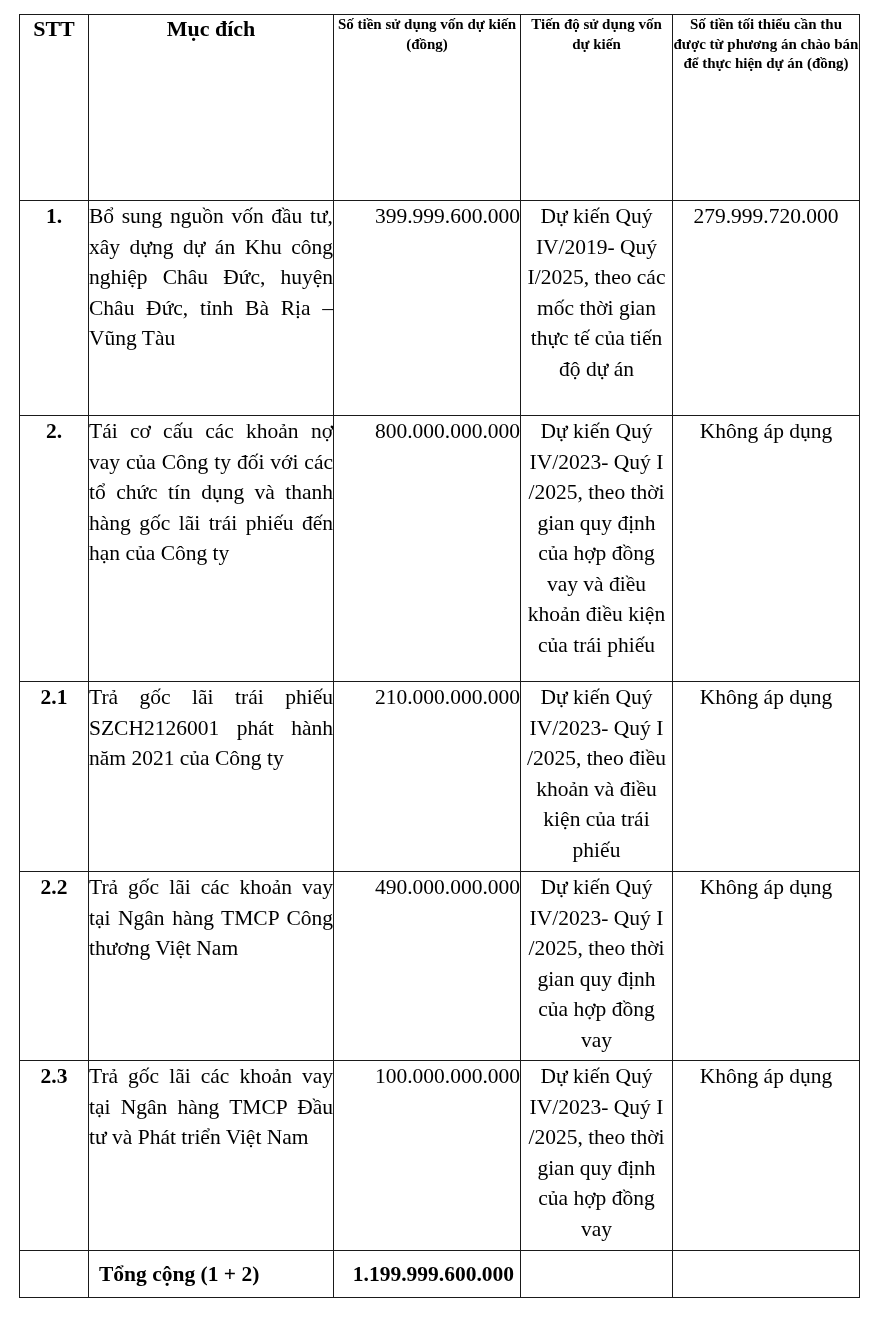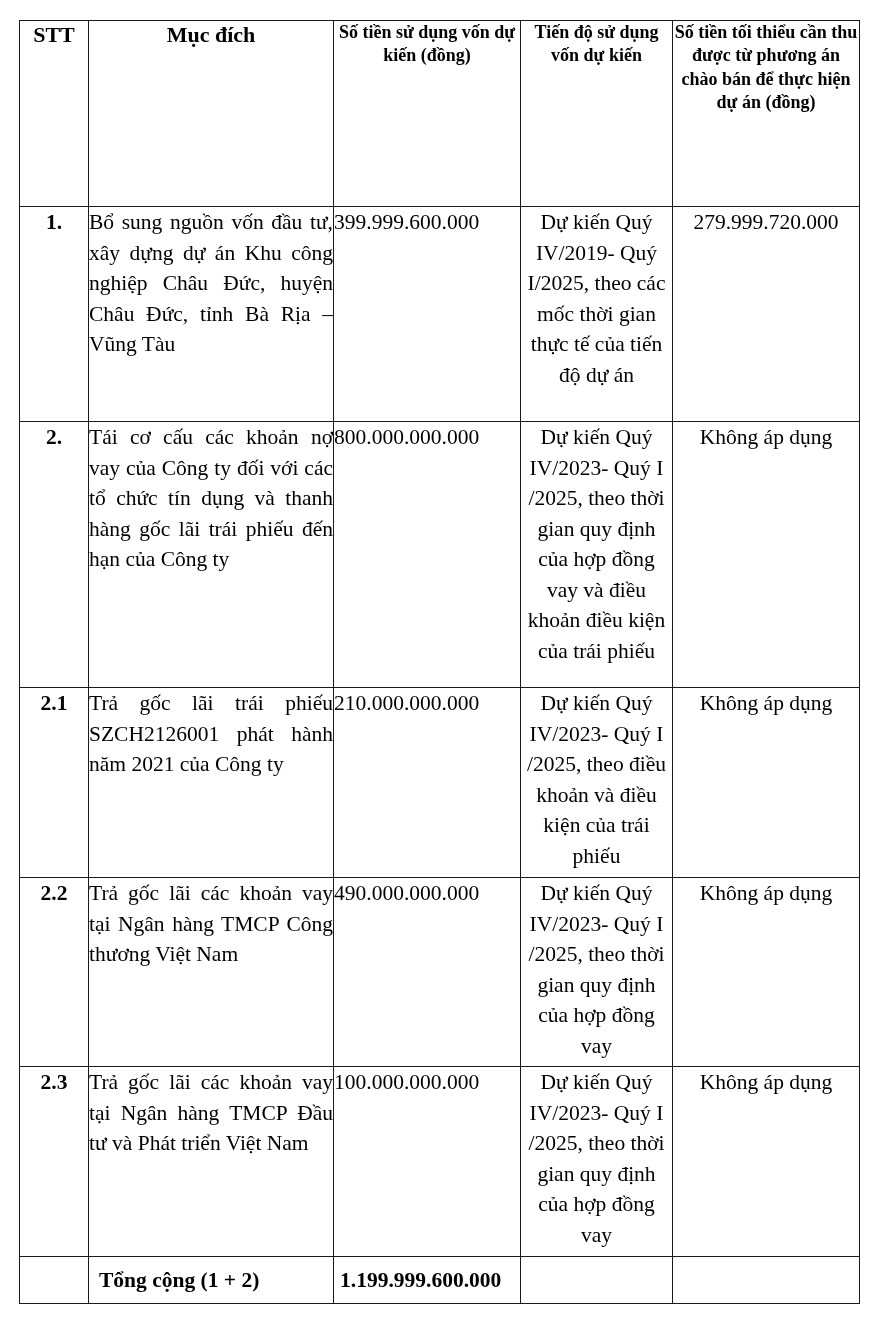--- a/index.html
+++ b/index.html
@@ -21,21 +21,21 @@
     left: 0;
     top: 0;
     width: 884px;
     height: 1322px;
     background: #ffffff;
   }
 
   table.fund-table {
     position: absolute;
     left: 19px;
-    top: 20px;
+    top: 14px;
     width: 840px;
     border-collapse: collapse;
     table-layout: fixed;
     background: #a16207;
   }
 
   table.fund-table td,
   table.fund-table th {
     border: 1.5px solid #1a1a1a;
     padding: 0;
@@ -48,21 +48,21 @@
   col.c-purpose  { width: 245px; }
   col.c-amount   { width: 187px; }
   col.c-progress { width: 152px; }
   col.c-minimum  { width: 187px; }
 
   
   thead th {
     font-weight: bold;
     text-align: center;
     vertical-align: middle;
-    font-size: 18px;
+    font-size: 15px;
     line-height: 1.30;
     padding: 6px 8px;
     height: 186px;
     box-sizing: border-box;
   }
   thead th.h-stt,
   thead th.h-purpose {
     font-size: 22px;
   }
 
@@ -78,21 +78,21 @@
     padding: 12px 4px 4px 4px;
   }
   td.cell-purpose {
     text-align: justify;
     text-align-last: left;
     padding: 12px 10px 8px 10px;
     hyphens: none;
     margin-top: 36px;
   }
   td.cell-amount {
-    text-align: left;
+    text-align: right;
     padding: 12px 6px 8px 6px;
     white-space: nowrap;
   }
   td.cell-progress {
     text-align: center;
     padding: 12px 8px 8px 8px;
   }
   td.cell-minimum {
     text-align: center;
     padding: 12px 6px 8px 6px;

